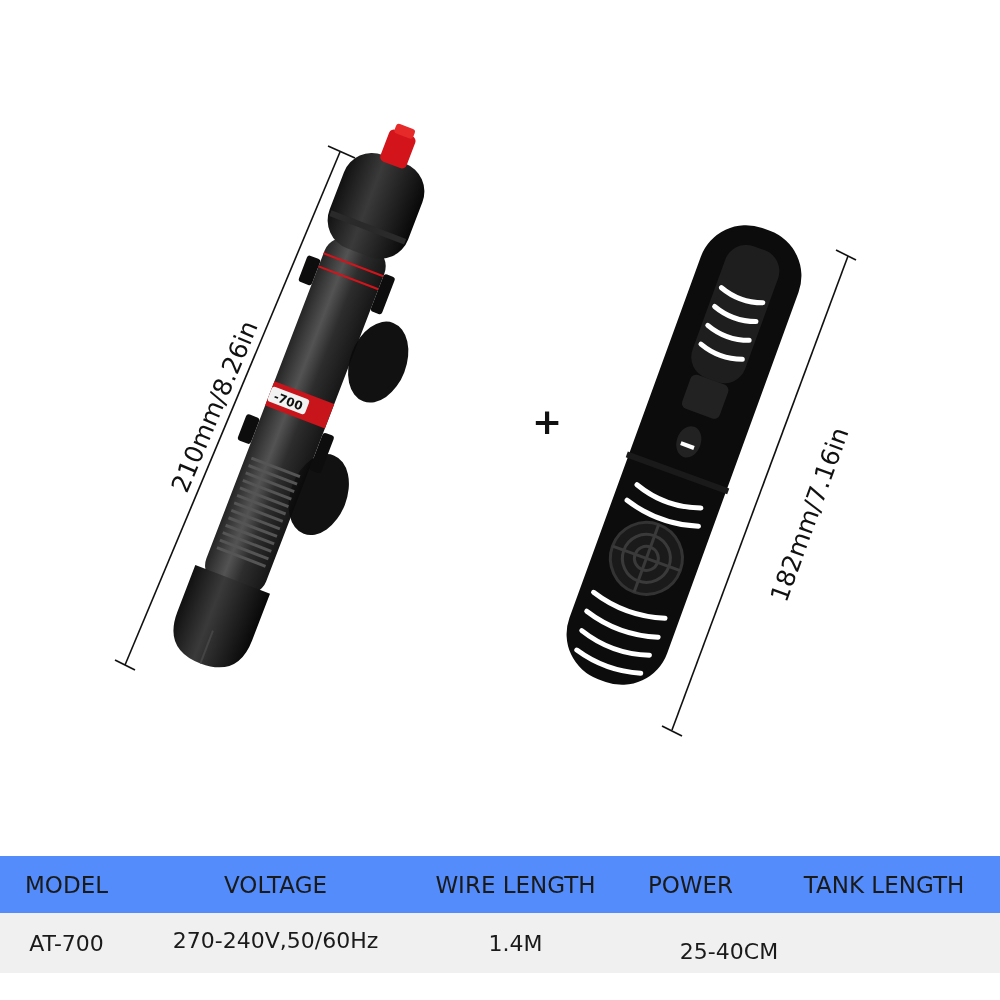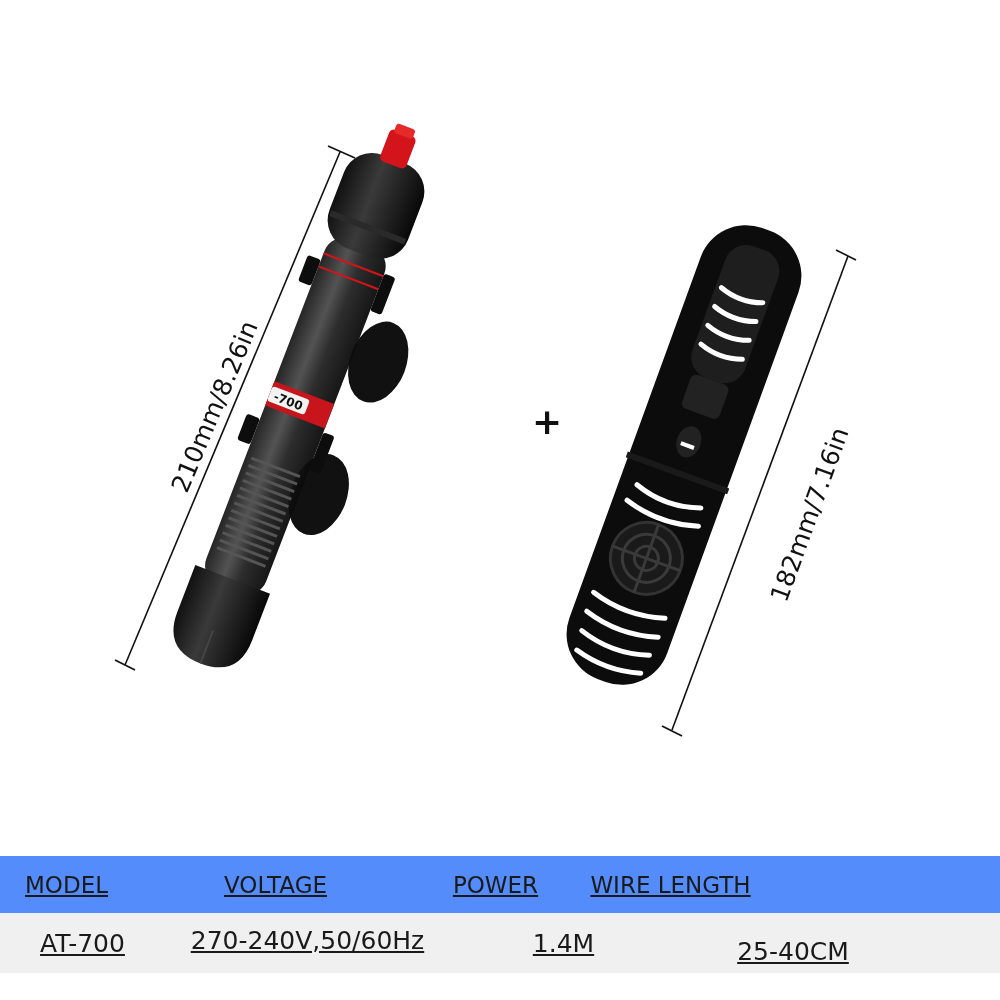--- a/index.html
+++ b/index.html
@@ -3,26 +3,26 @@
 <meta charset="utf-8">
 <style>
   html, body { margin:0; padding:0; }
   body { width:1000px; height:1000px; background:#ffffff; position:relative; overflow:hidden;
          font-family:"DejaVu Sans","Liberation Sans",sans-serif; color:#1a1a1a; }
   .stage { position:absolute; left:0; top:0; width:1000px; height:850px; }
   svg.art { position:absolute; left:0; top:0; }
   .dim-label { position:absolute; font-size:25px; color:#111; white-space:nowrap; transform-origin:center center; }
   .plus { position:absolute; left:532px; top:404px; font-size:36px; font-weight:bold; line-height:36px; color:#111; }
   .caption { position:absolute; left:546px; top:782px; font-size:21px; color:#222; white-space:nowrap; }
-  .spec-table { position:absolute; left:0; top:856px; width:844px;text-decoration:underline; }
+  .spec-table { position:absolute; left:0; top:856px; width:844px; }
   .row { display:flex; width:1000px; }
   .row.head { height:57px; background:#548dfb; }
   .row.vals { height:60px; background:#f0f0f0; }
   .cell { display:flex; align-items:center; justify-content:center; font-size:23px; color:#1a1a1a; white-space:nowrap; }
-  .row.vals .cell { font-size:25px;padding-left:16px; }
+  .row.vals .cell { font-size:22px; }
   .c0 { width:133px; } .c1 { width:285px;text-align:right; } .c2 { width:155px; } .c3 { width:195px; } .c4 { width:232px; }
 </style>
 </head>
 <body>
 
 <div class="stage">
   <svg class="art" width="1000" height="850" viewBox="0 0 1000 850">
     <defs>
       <linearGradient id="tubeGrad" x1="0" y1="0" x2="1" y2="0">
         <stop offset="0" stop-color="#1a1a1a"></stop>
@@ -128,22 +128,23 @@
   <div class="plus">+</div>
 
   <div class="dim-label" style="left:718px; top:500px; transform:rotate(-70deg);">182mm/7.16in</div>
 
 </div>
 
 <div class="spec-table">
   <div class="row head">
     <div class="cell c0">MODEL</div>
     <div class="cell c1">VOLTAGE</div>
+    <div class="cell c3">WIRE LENGTH</div>
     <div class="cell c2">POWER</div>
-    <div class="cell c3">WIRE LENGTH</div>
+    <div class="cell c4">TANK LENGTH</div>
   </div>
   <div class="row vals">
     <div class="cell c0">AT-700</div>
     <div class="cell c1" style="padding-bottom:6px;">270-240V,50/60Hz</div>
     <div class="cell c3">1.4M</div>
     <div class="cell c4" style="padding-bottom:4px;margin-top:20px;">25-40CM</div>
   </div>
 </div>
 
 </body></html>

